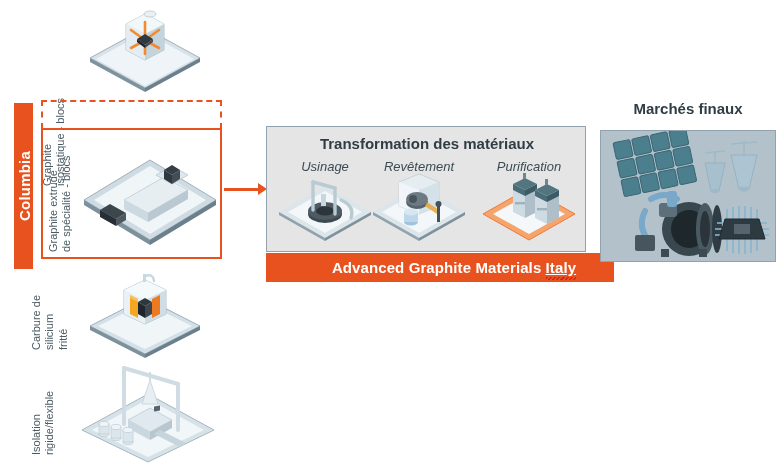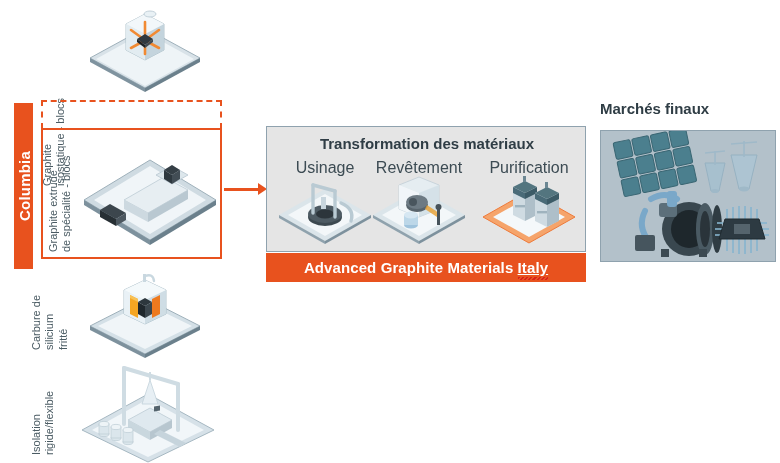--- a/index.html
+++ b/index.html
@@ -73,42 +73,42 @@
     background:#e5e5e5;
     border:1px solid #8fa2ae;
     box-sizing:border-box;
   }
   #transform-title{
     left:0;top:8px;width:320px;text-align:center;
     font-size:15px;font-weight:bold;color:#2f3d45;
   }
   .step{position:absolute;top:32px;width:104px;text-align:center;}
   #step-0{left:6px;} #step-1{left:100px;} #step-2{left:210px;text-align:center;}
-  .step-label{font-size:16px;color:#3c4b53;margin-bottom:2px;}
+  .step-label{font-size:13px;color:#3c4b53;margin-bottom:2px;font-style:italic;}
   .step-art{height:68px;position:relative;}
 
   #agm-banner{
     left:266px;top:253px;width:320px;height:29px;
     background:#E8521E;
-    display:flex;align-items:center;justify-content:center;
+    display:flex;align-items:center;justify-content:center;padding-left:28px;
   }
   #agm-banner .t{
     color:#fff;font-size:15px;font-weight:bold;letter-spacing:.1px;
   }
   .ul{ text-decoration:underline; position:relative; }
   .ul::after{
     content:"";position:absolute;left:0;right:0;bottom:-4px;height:3px;
     background:
       repeating-linear-gradient(135deg,#d61a1a 0 1.5px,transparent 1.5px 3px);
     opacity:.85;
   }
 
   
   #markets-title{
-    left:600px;top:100px;width:176px;text-align:left;
+    left:600px;top:100px;width:176px;text-align:center;
     font-size:15px;font-weight:bold;color:#2f3d45;
   }
   #markets-panel{
     left:600px;top:130px;width:176px;height:132px;
     background:#B3C1CA;border:1px solid #8fa2ae;box-sizing:border-box;
     overflow:hidden;
   }
   svg{display:block;overflow:visible;}
 </style>
 </head>

